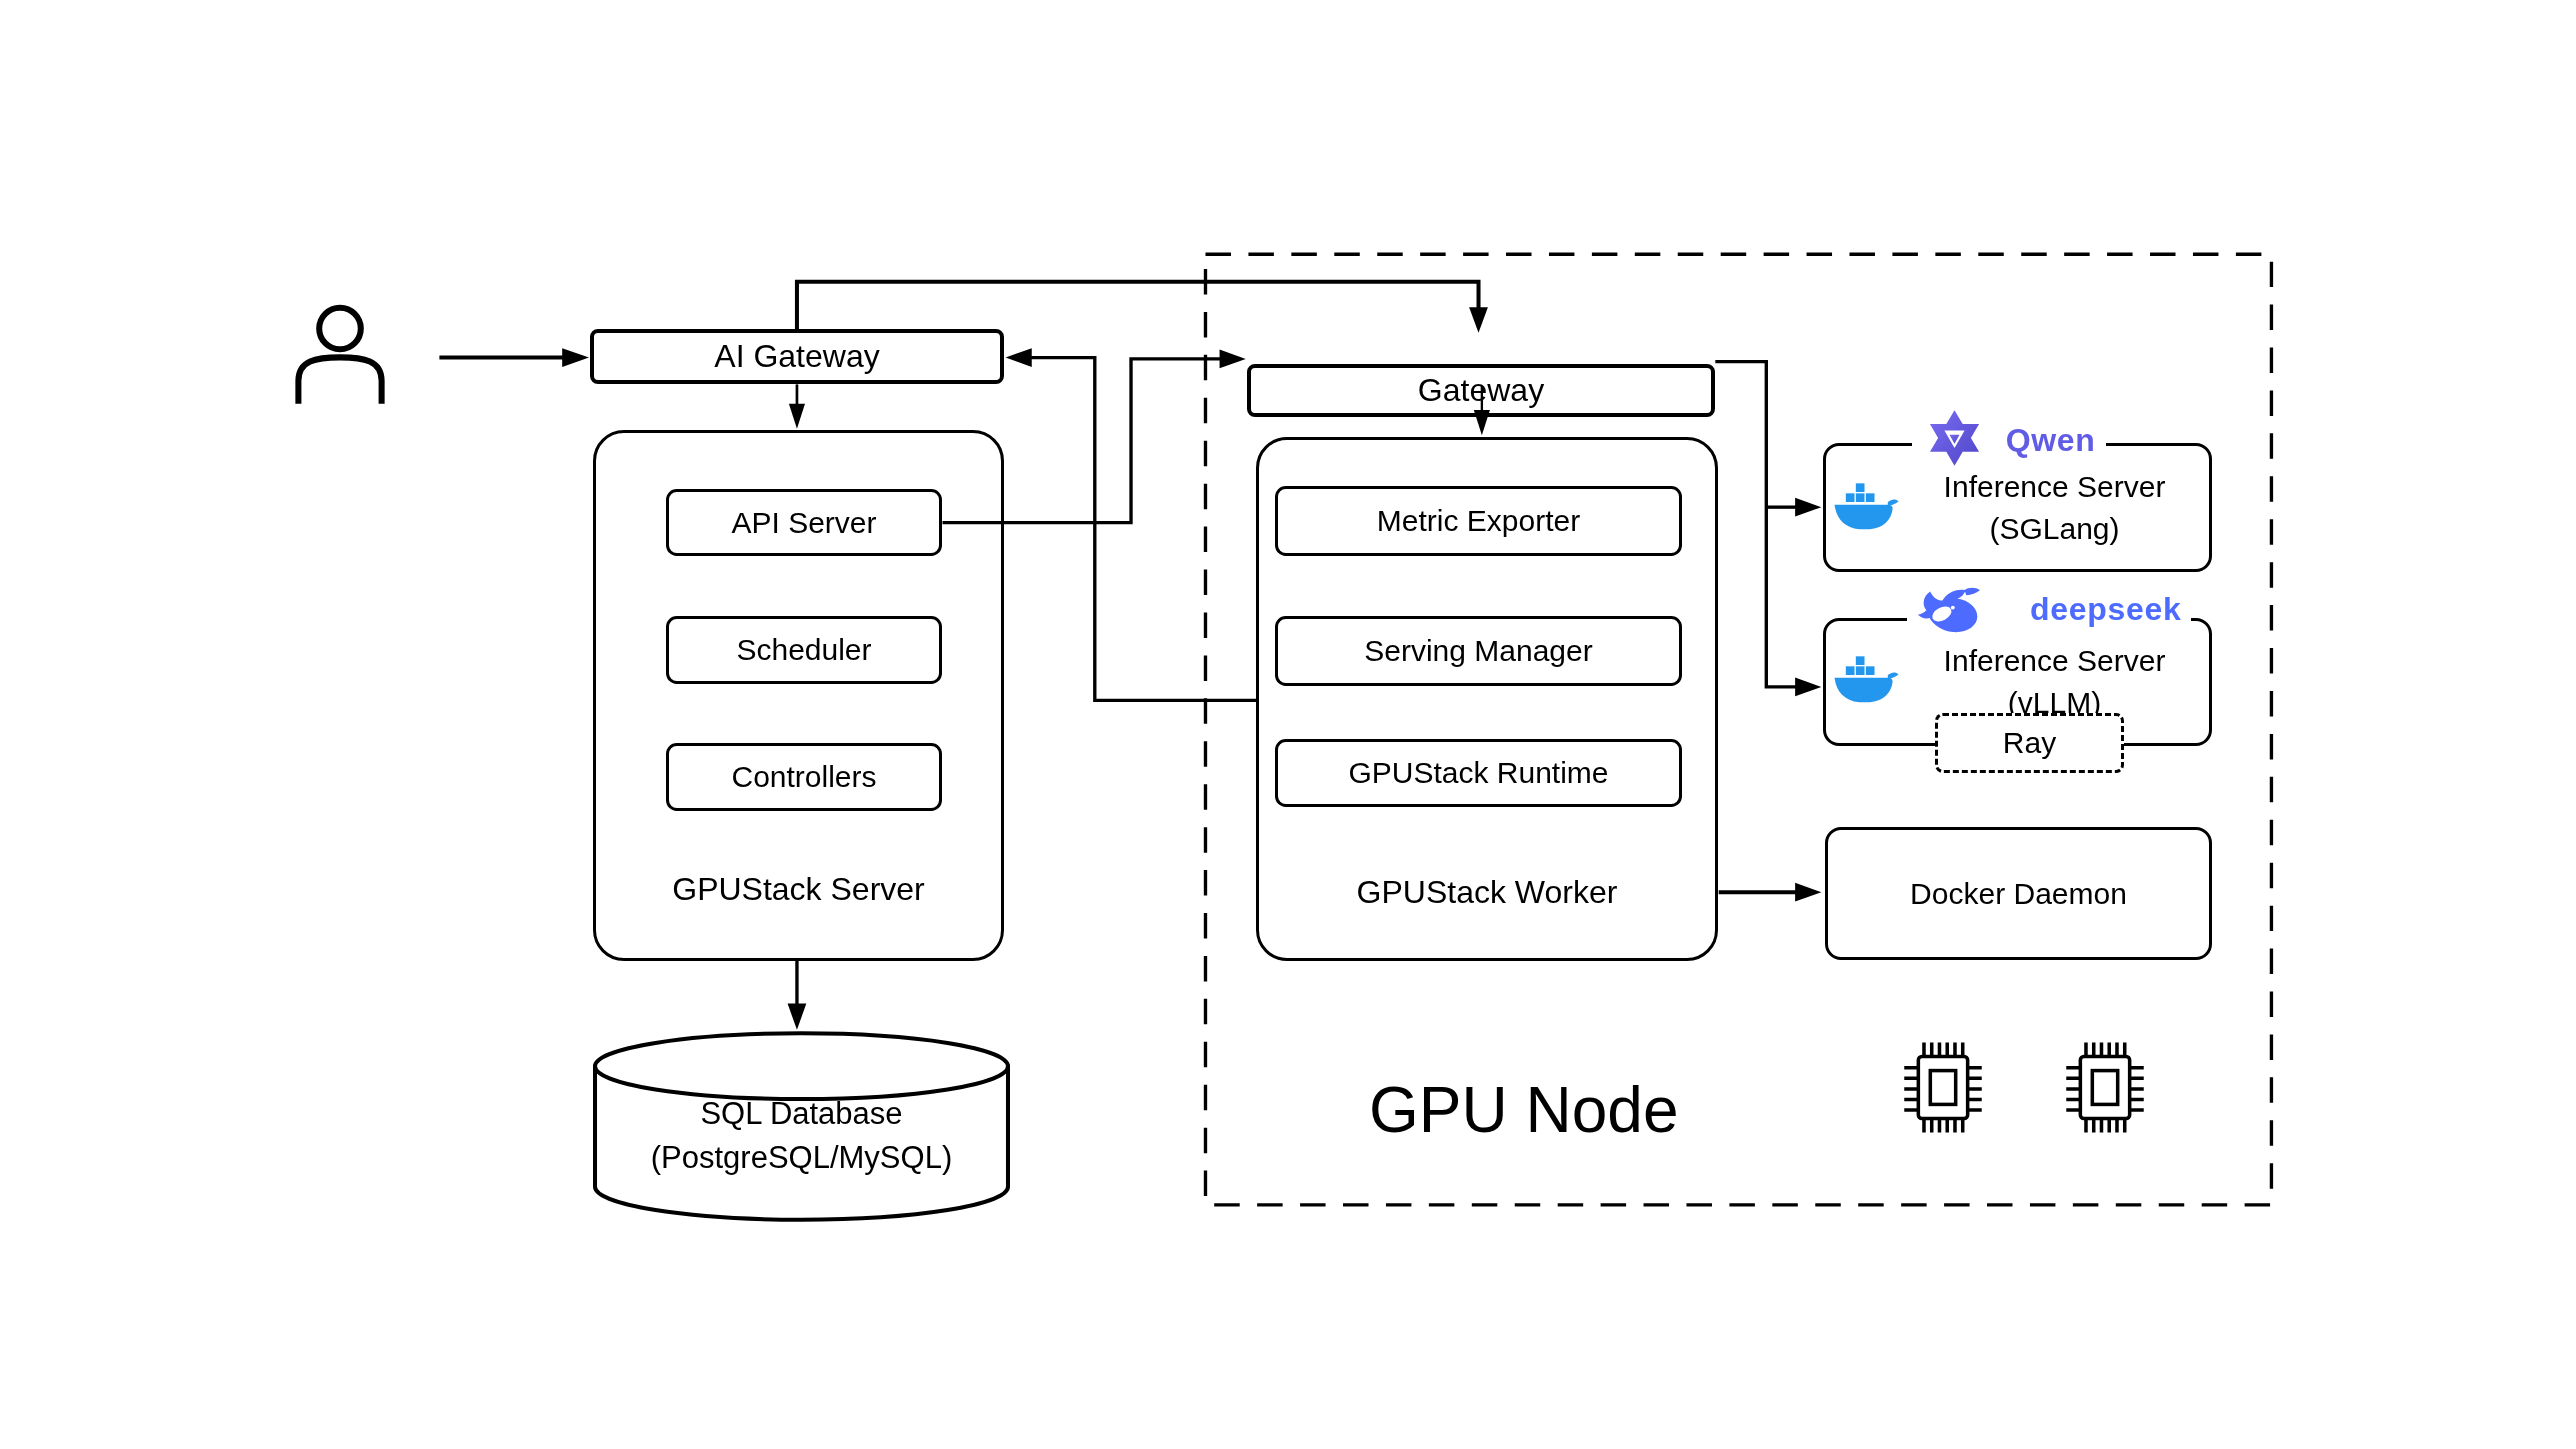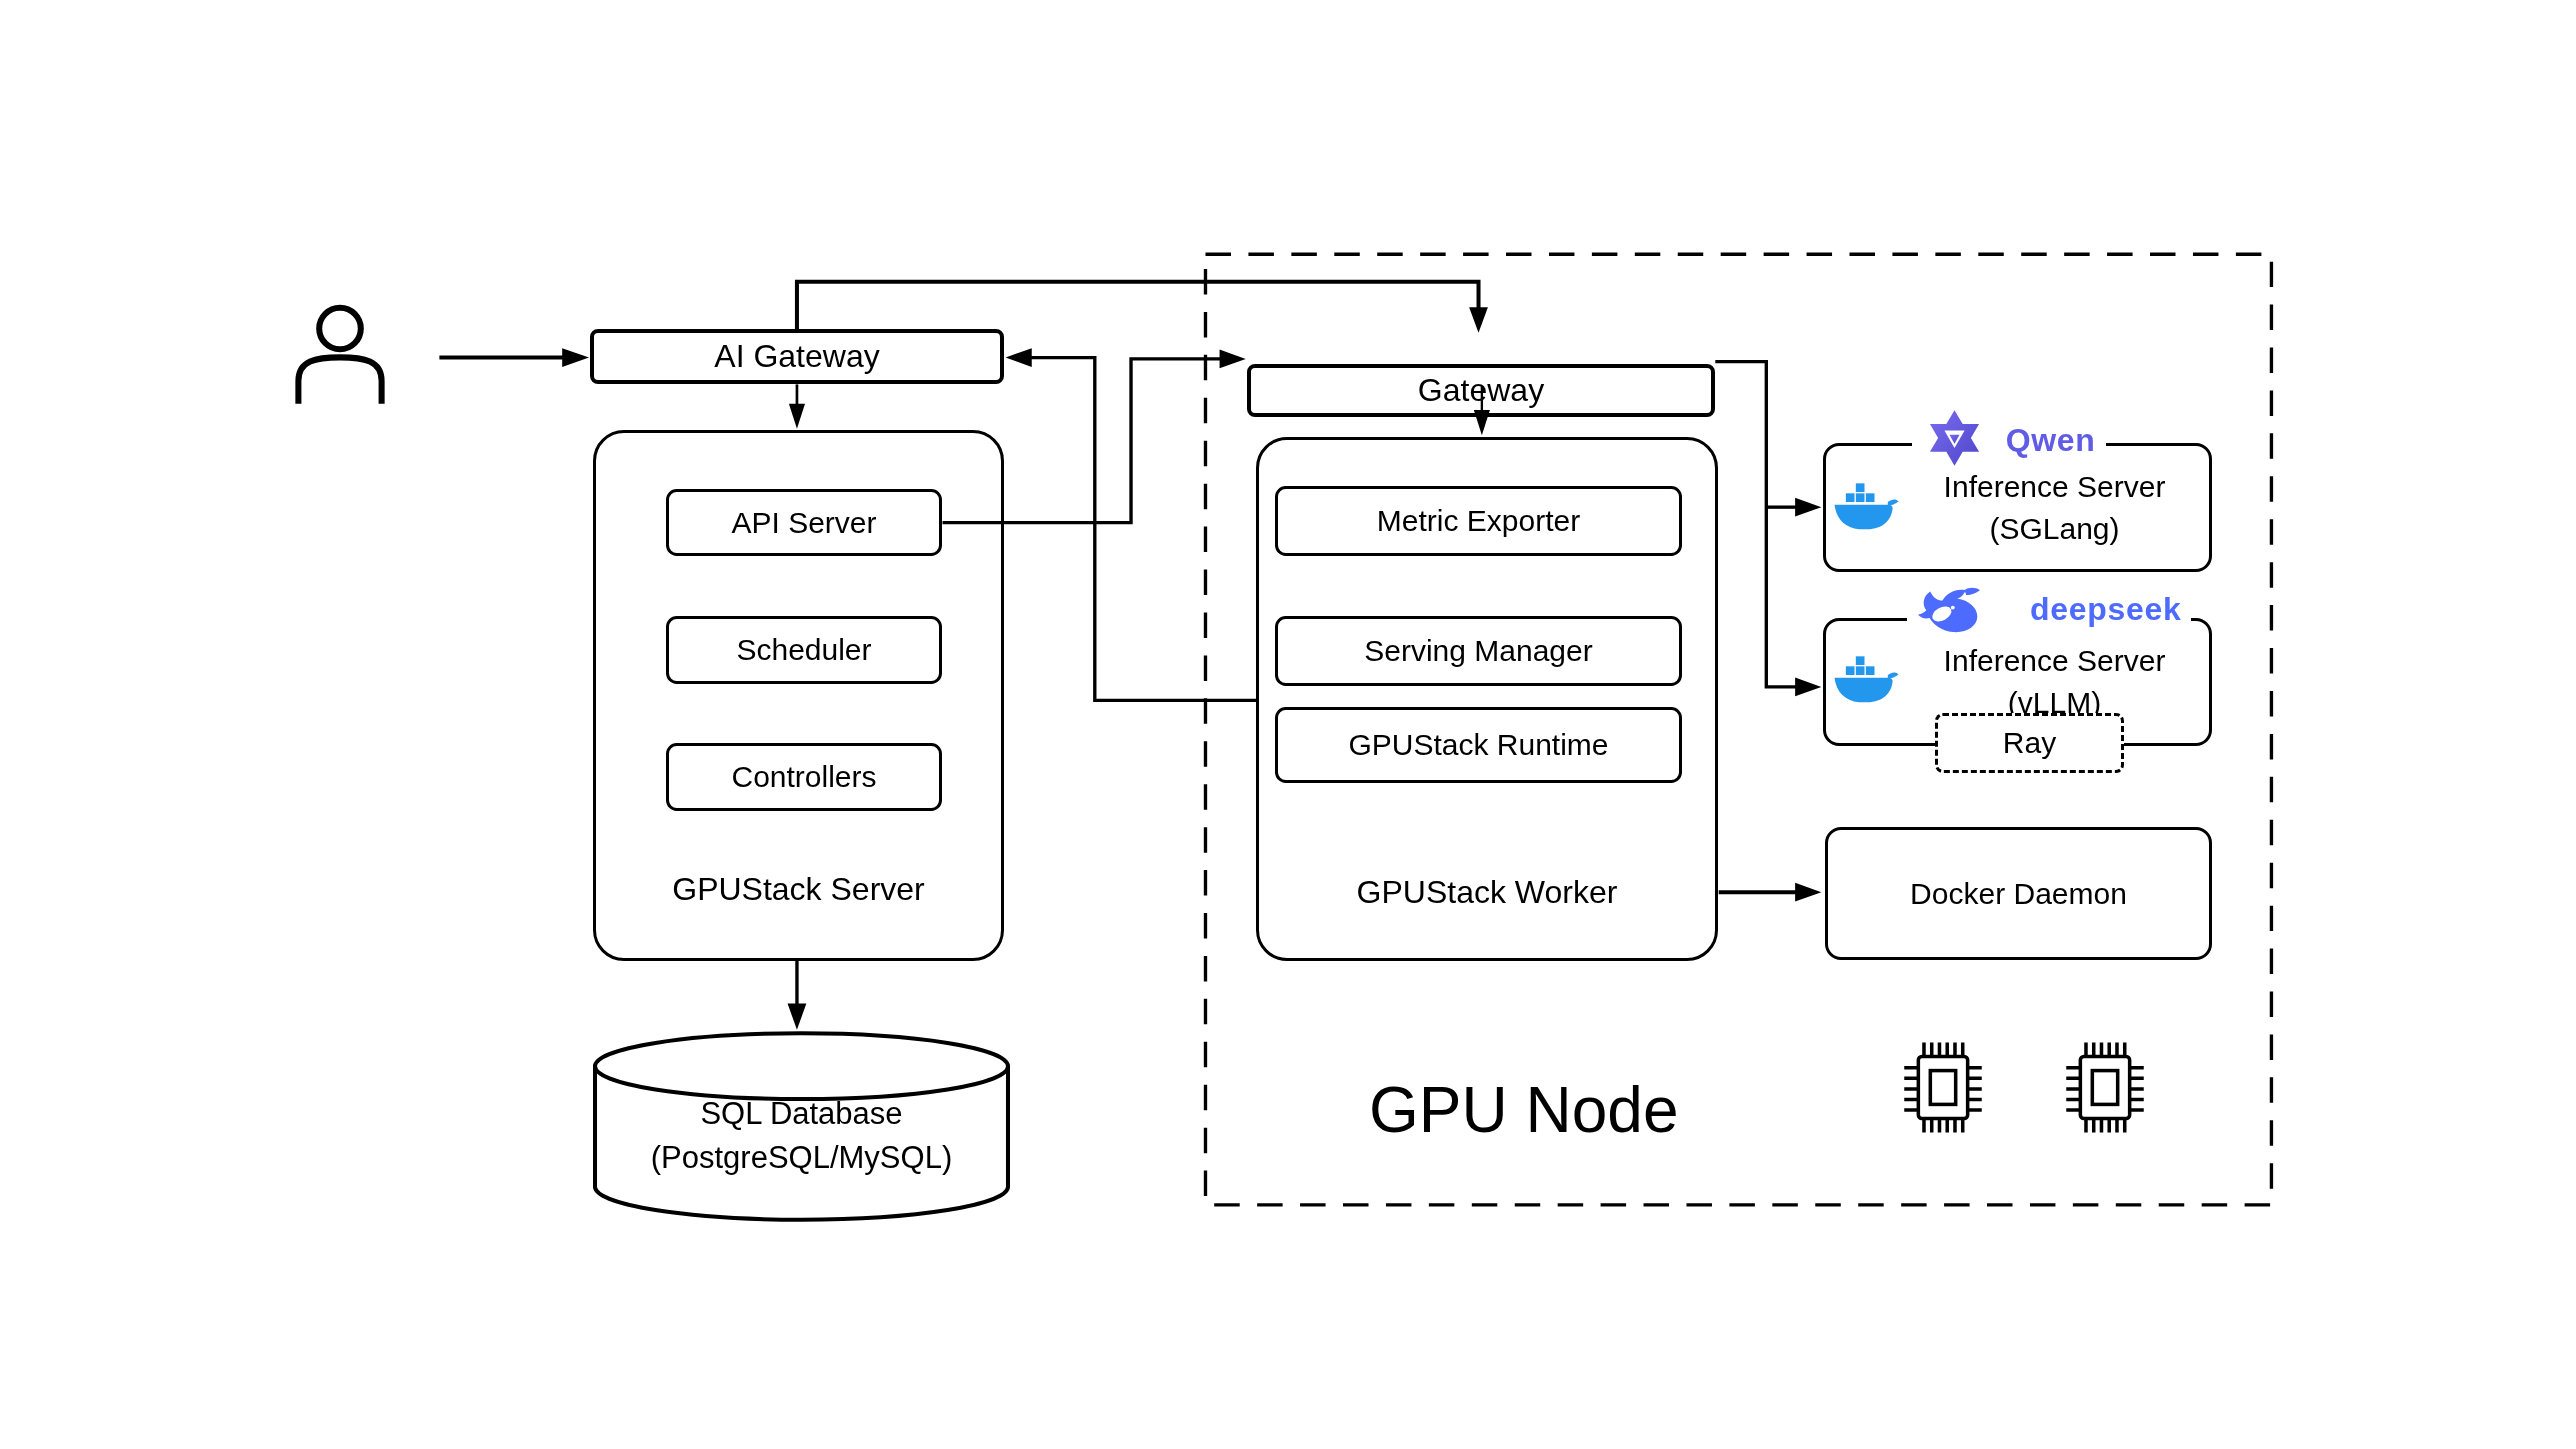--- a/index.html
+++ b/index.html
@@ -59,21 +59,21 @@
     <span>Gateway</span>
   </div>
 
   <div class="box container" style="left:1256px;top:437px;width:462px;height:524px;"></div>
   <div class="box comp" style="left:1275px;top:616px;width:407px;height:70px;">
     <span>Serving Manager</span>
   </div>
   <div class="box comp" style="left:1275px;top:486px;width:407px;height:70px;">
     <span>Metric Exporter</span>
   </div>
-  <div class="box comp" style="left:1275px;top:707px;width:407px;height:76px;">
+  <div class="box comp" style="left:1275px;top:739px;width:407px;height:68px;">
     <span>GPUStack Runtime</span>
   </div>
   <div class="container-label" style="left:1256px;top:874px;width:462px;">GPUStack Worker</div>
 
   <div class="box infbox" style="left:1823px;top:443px;width:389px;height:129px;">
     <div>Inference Server</div>
     <div>(SGLang)</div>
   </div>
   <div class="logo" style="left:1912px;top:407px;height:67px;padding:0 10.7px;">
     <svg width="63" height="63" viewBox="0 0 100 100">

